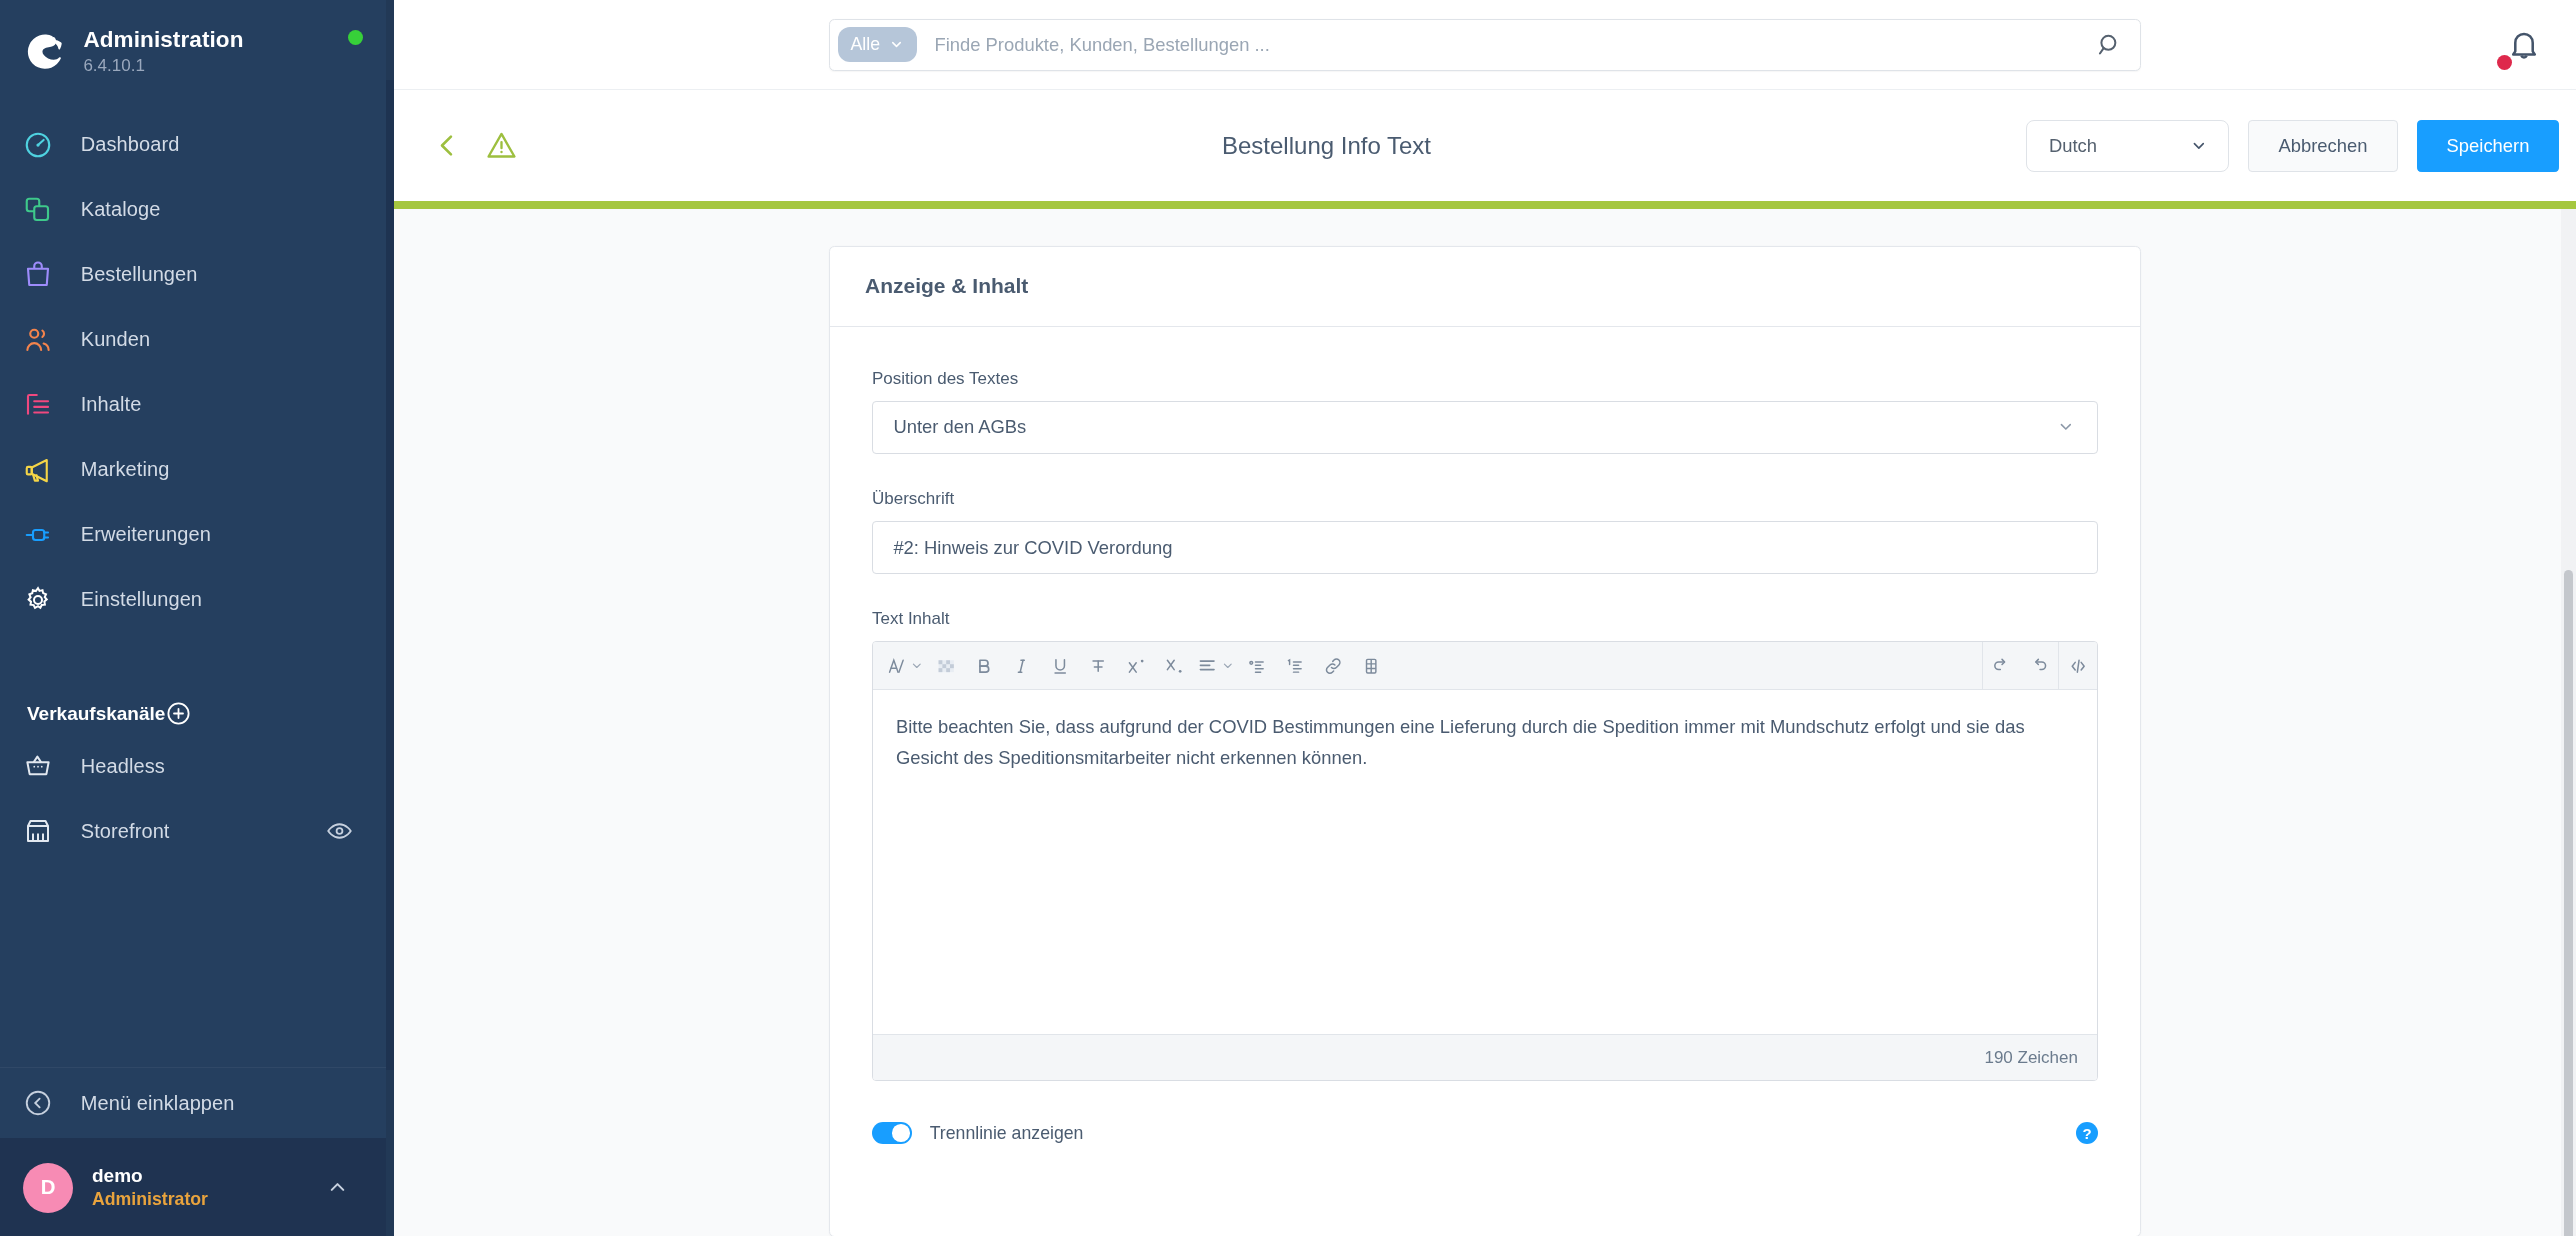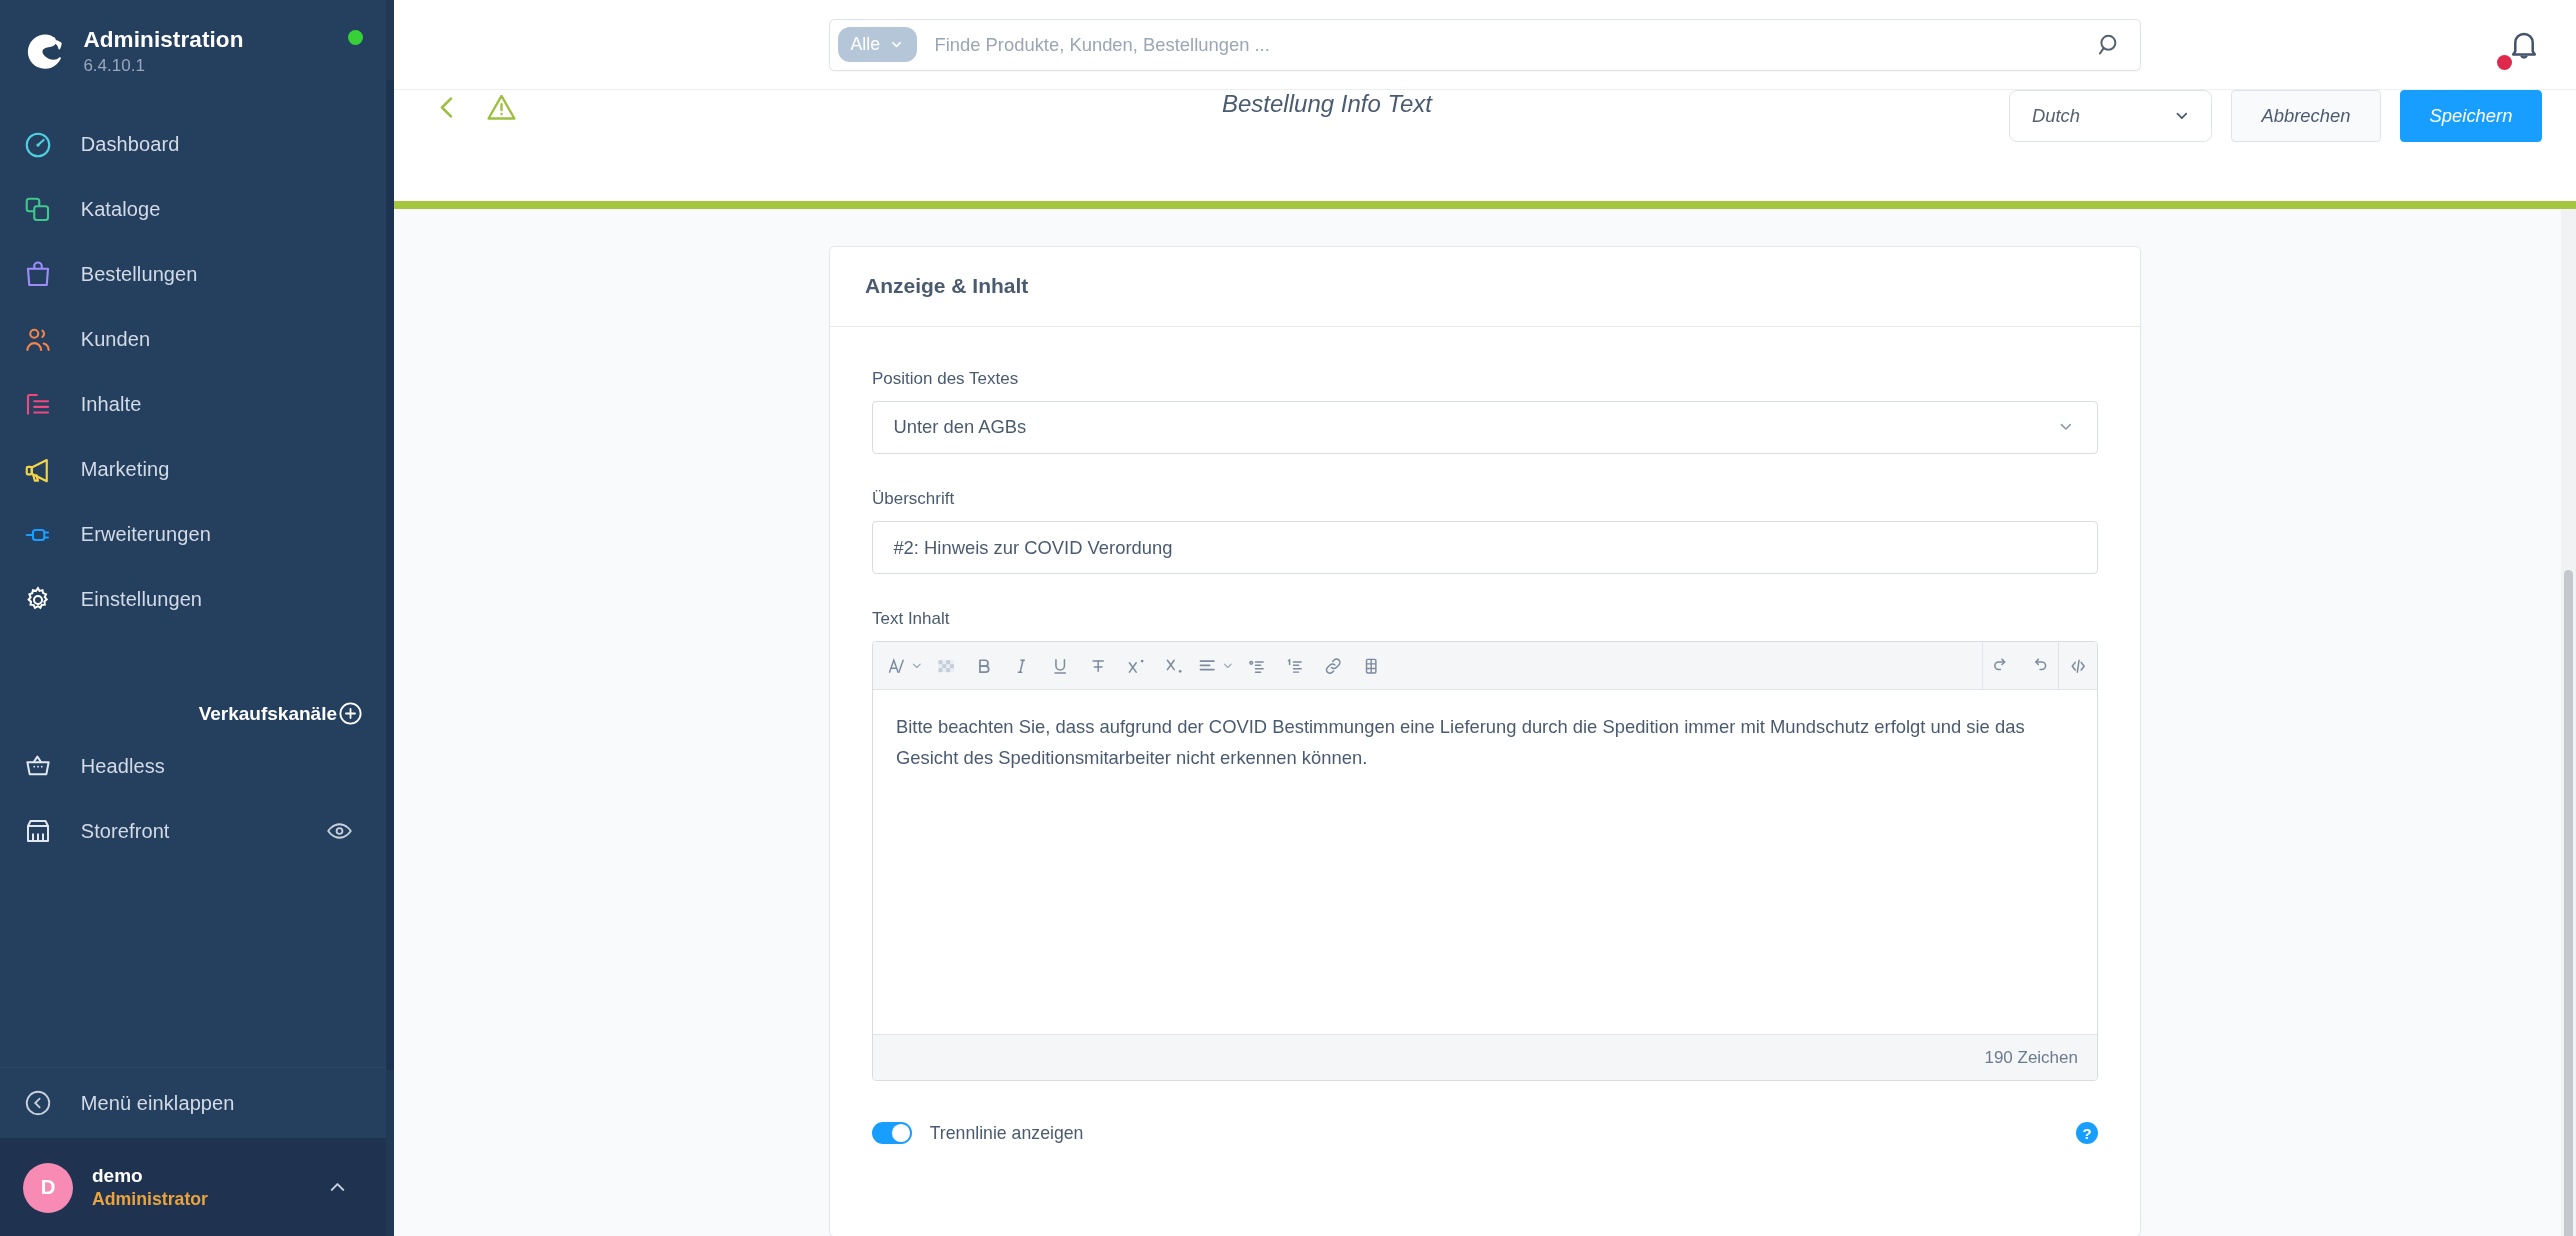--- a/index.html
+++ b/index.html
@@ -42,21 +42,21 @@
   .sb-nav { padding-top: 30px; }
   .nav-item {
     display: flex; align-items: center;
     height: 65px; padding-left: 23px; cursor: pointer;
   }
   .nav-ico { width: 40px; flex: 0 0 40px; display: flex; align-items: center; justify-content: flex-start; }
   .nav-ico svg { width: 30px; height: 30px; }
   .nav-label { color: #d3dbe6; font-size: 20px; margin-left: 17.7px; letter-spacing: 0.1px; }
 
   .sb-section {
-    display: flex; align-items: center; justify-content: flex-end;
+    display: flex; align-items: center; justify-content: flex-start;
     padding: 23px 30px 6.8px 27px; margin-top: 45px;
   }
   .sb-section-title { color: #ffffff; font-size: 19px; font-weight: bold; }
   .sb-plus { width: 27px; height: 27px; }
   .chan-item {
     display: flex; align-items: center;
     height: 65px; padding-left: 23px; cursor: pointer; position: relative;
   }
   .chan-eye { position: absolute; right: 41px; top: 50%; transform: translateY(-50%); width: 27px; height: 27px; }
 
@@ -104,24 +104,23 @@
     font-family: "Liberation Sans", sans-serif; font-size: 18.4px; color: #55616f;
     margin-left: 17.7px;
   }
   .search-input::placeholder { color: #9aa6b4; }
   .search-btn { width: 61px; display: flex; align-items: center; justify-content: center; cursor: pointer; }
   .bell { position: absolute; right: 33px; top: 50%; transform: translateY(-50%); width: 38px; height: 38px; cursor: pointer; }
   .bell-dot { position: absolute; right: 31px; top: 29px; width: 15px; height: 15px; border-radius: 50%; background: #de294c; }
 
   
   .pagehead {
-    height: 112px; background: #ffffff; display: flex; align-items: flex-start;
-    padding: 0 34px 0 37px; position: relative; flex: 0 0 112px;
+    height: 112px; background: #ffffff; display: flex; align-items: center;
+    padding: 0 17px 0 37px; position: relative; flex: 0 0 112px;
     border-top: 0.7px solid #eceff2;
-    font-style: italic;
   }
   .ph-back { width: 35px; height: 35px; cursor: pointer; display: flex; align-items: center; }
   .ph-warn { width: 35px; height: 35px; margin-left: 19px; cursor: pointer; display: flex; align-items: center; }
   .ph-title {
     position: absolute; left: 828px; font-size: 24px; color: #4a5b70; font-weight: normal;
   }
   .ph-actions { margin-left: auto; display: flex; align-items: center; gap: 19px; }
   .lang-select {
     width: 203px; height: 52px; border: 0.7px solid #dfe3e8; border-radius: 8px;
     background: #fff; display: flex; align-items: center; justify-content: space-between;

